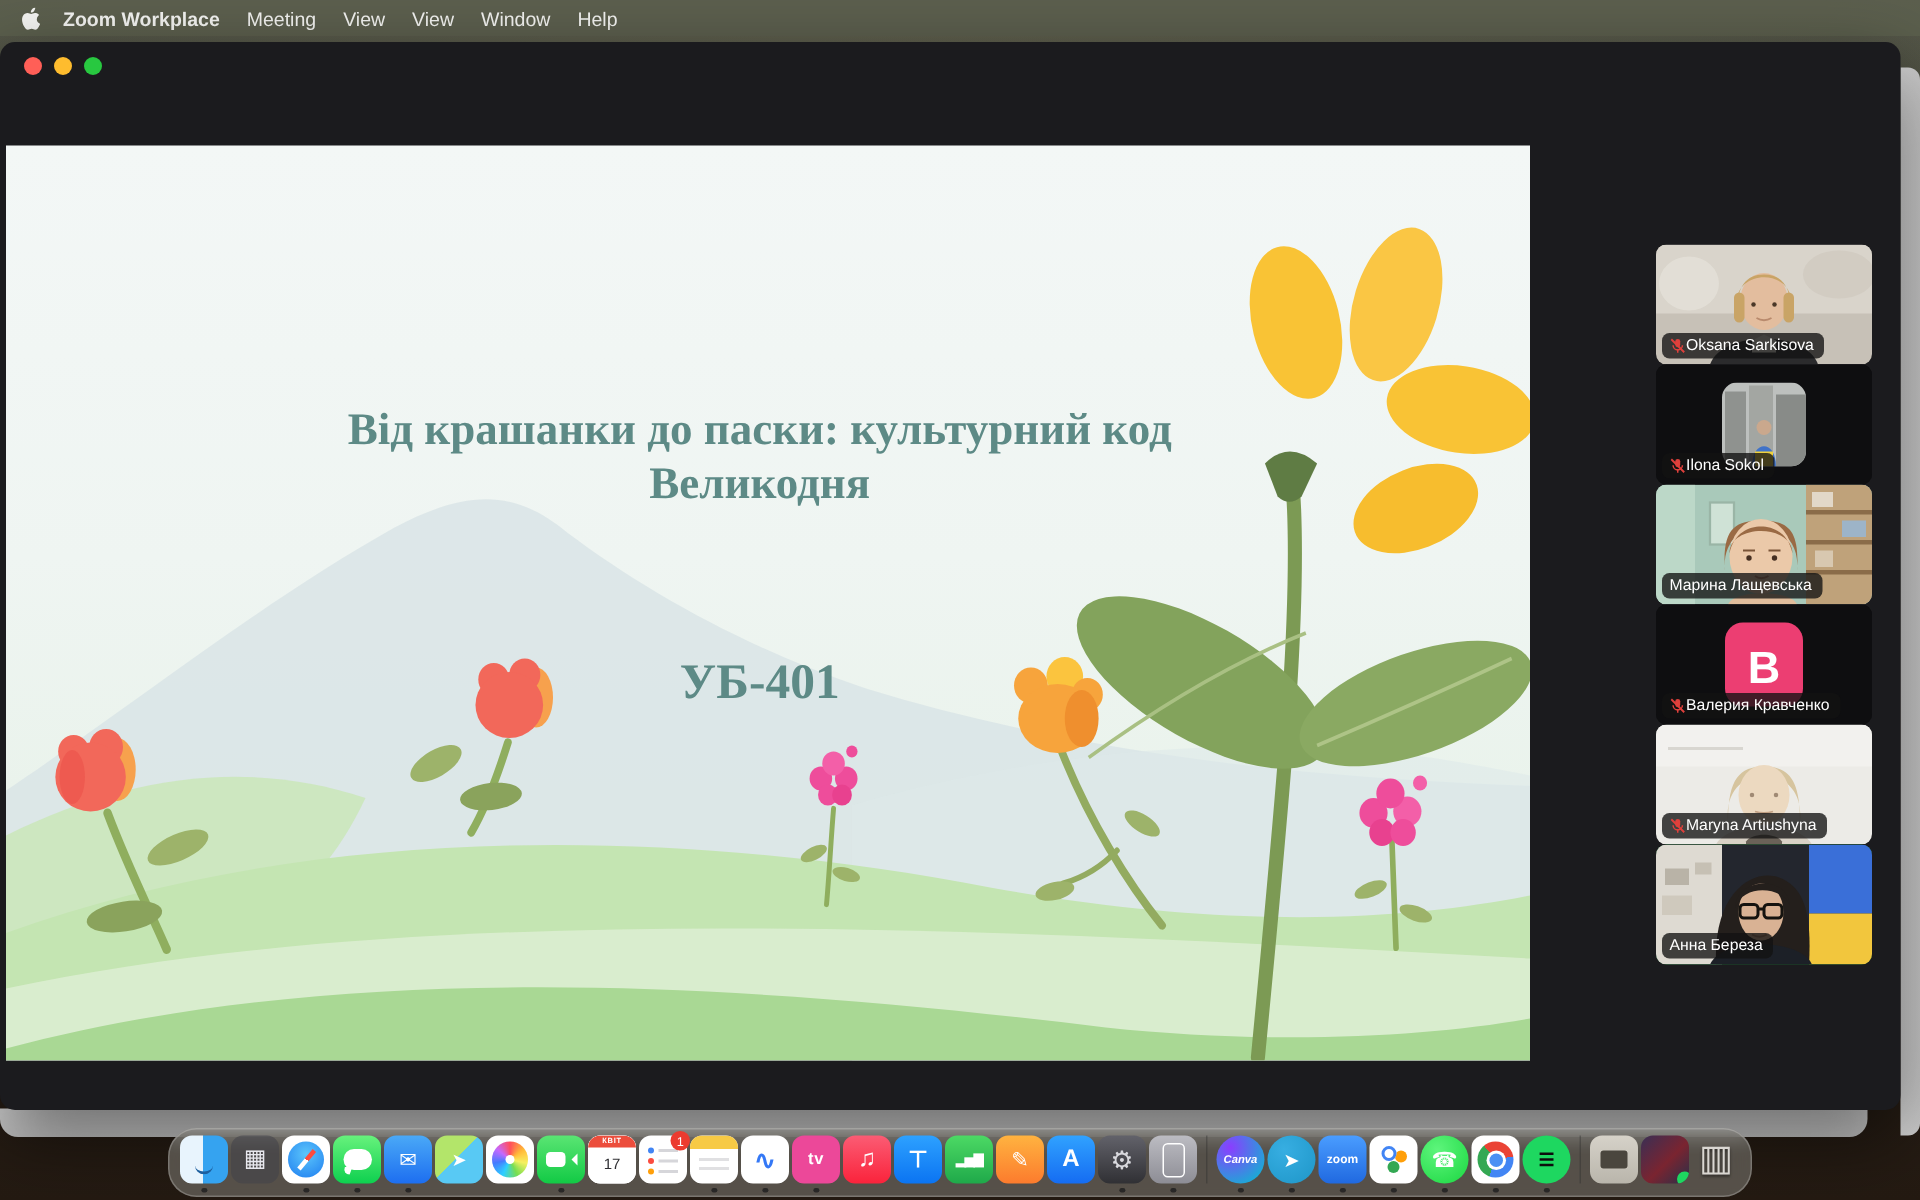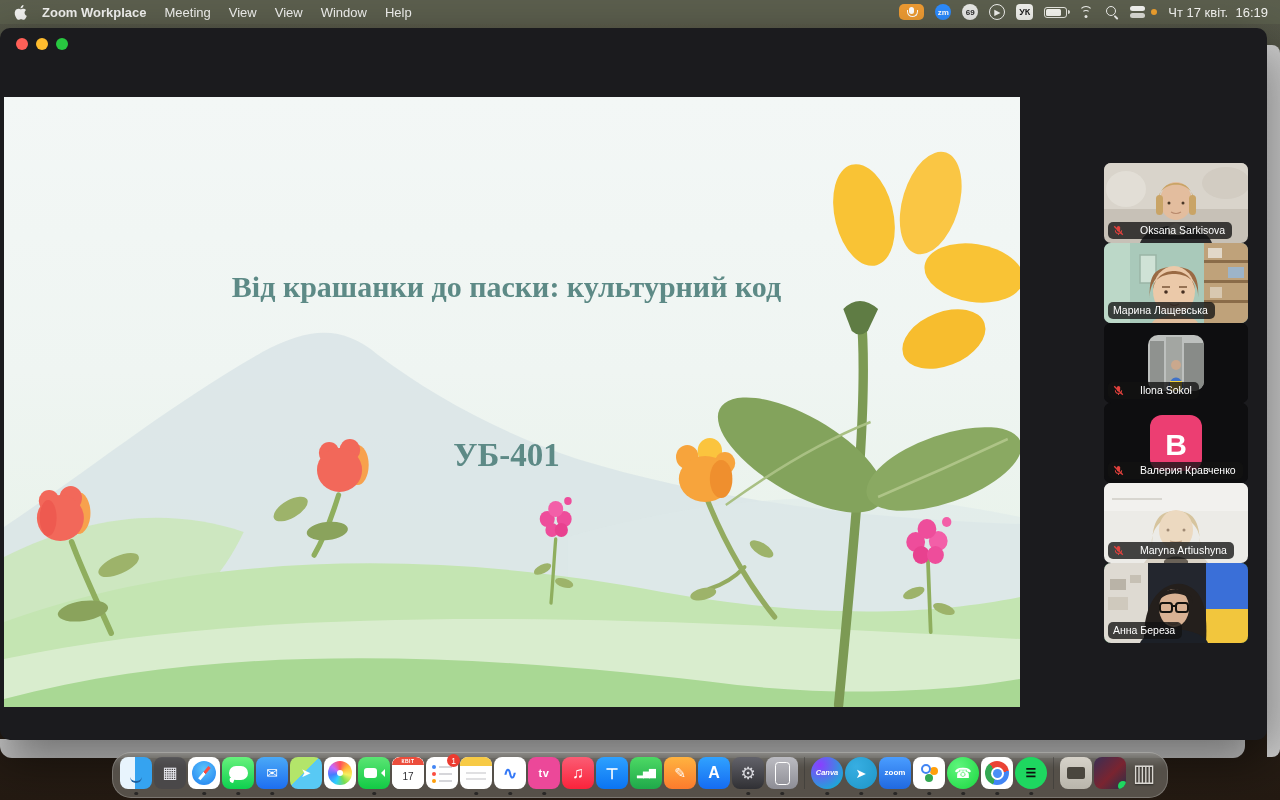--- a/index.html
+++ b/index.html
@@ -60,21 +60,21 @@
   .slide-title { position:absolute; left:180px; top:172px; width:645px; text-align:center;
     font-family:"Liberation Serif", serif; font-weight:600; font-size:30px; line-height:1.2; color:#5d8a86; }
   .slide-group { position:absolute; left:180px; top:340px; width:645px; text-align:center;
     font-family:"Liberation Serif", serif; font-weight:600; font-size:33px; color:#5d8a86; }
   
   .strip { position:absolute; left:1104px; top:135px; width:144px; }
   .tile { position:relative; width:144px; height:80px; background:#0e0e10; border-radius:7px; overflow:hidden; margin-bottom:0; }
   .tile + .tile { margin-top:0; }
   .tile.active { box-shadow:inset 0 0 0 2px #35c759; }
   .tile svg.scene { position:absolute; inset:0; width:100%; height:100%; }
-  .name-tag { position:absolute; left:4px; bottom:4px; max-width:136px; display:flex; align-items:center; gap:16px;
+  .name-tag { position:absolute; left:4px; bottom:4px; max-width:136px; display:flex; align-items:center; gap:0;
     background:rgba(18,18,18,.78); color:#fff; font-size:10.5px; padding:2px 7px 3px 5px; border-radius:5px; white-space:nowrap; }
   .name-tag svg { flex:0 0 auto; }
   
   .dock { position:absolute; left:50%; transform:translateX(-50%); bottom:2px; height:46px;
     background:rgba(160,160,152,.42); border:1px solid rgba(255,255,255,.22); border-radius:19px;
     display:flex; align-items:flex-start; gap:2px; padding:4px 7px; backdrop-filter:blur(6px); }
   .dock-item { position:relative; width:32px; height:38px; display:flex; align-items:flex-start; justify-content:center; }
   .dock-item .glyph { width:32px; height:32px; border-radius:8px; display:flex; align-items:center; justify-content:center;
     color:#fff; font-size:15px; line-height:1; overflow:hidden; }
   .run-dot { position:absolute; bottom:0; left:50%; transform:translateX(-50%); width:3.5px; height:3.5px; border-radius:50%; background:rgba(30,30,30,.8); }
@@ -148,39 +148,20 @@
     </svg>
   </span>
   <span class="appname">Zoom Workplace</span>
   <span style="display:flex;">
       <span class="menu-item">Meeting</span>
       <span class="menu-item">View</span>
       <span class="menu-item">View</span>
       <span class="menu-item">Window</span>
       <span class="menu-item">Help</span>
     </span>
-  <span class="mb-right">
-    <span class="mic-pill"></span>
-    <span class="zm-dot">zm</span>
-    <span class="badge69">69</span>
-    <span class="play-circ">▶</span>
-    <span class="inputsrc">УК</span>
-    <span class="battery"></span>
-    <span class="wifi">
-        <i></i>
-        <i></i>
-        <i></i>
-      </span>
-    <span class="loupe"></span>
-    <span class="cc-icon"></span>
-    <span class="cc-dot"></span>
-    <span class="clock">
-      <span>Чт 17 квіт.</span>&nbsp;&nbsp;<span>16:19</span>
-    </span>
-  </span>
 </div>
 
 <div class="back-strip"></div>
 <div class="back-sliver"></div>
 
 <div class="zoom-window">
   <div class="traffic">
     <span class="tl red"></span>
     <span class="tl yellow"></span>
     <span class="tl green"></span>
@@ -262,20 +243,21 @@
         <circle cx="970" cy="445" r="10" fill="#ee4d9b"></circle>
         <circle cx="994" cy="444" r="10" fill="#f35fa8"></circle>
         <circle cx="982" cy="432" r="10" fill="#ee4d9b"></circle>
         <circle cx="976" cy="458" r="9" fill="#e8418f"></circle>
         <circle cx="991" cy="458" r="9" fill="#ee4d9b"></circle>
         <circle cx="1003" cy="425" r="5" fill="#f35fa8"></circle>
       </g>
     </svg>
     <div class="slide-title">
       <span>Від крашанки до паски: культурний код</span><br>
+      <span>Великодня</span>
     </div>
     <div class="slide-group">УБ-401</div>
   </div>
 
   <div class="strip">
       <div class="tile">
   <svg class="scene" viewBox="0 0 144 80" preserveAspectRatio="none">
     <rect width="144" height="80" fill="#c7c1b7"></rect>
     <rect width="144" height="46" fill="#d9d4cb"></rect>
     <ellipse cx="22" cy="26" rx="20" ry="18" fill="#e6e2da" opacity="0.7"></ellipse>
@@ -291,20 +273,46 @@
     <path d="M67,49 Q72,52 77,49" stroke="#b98a6d" stroke-width="1.2" fill="none"></path>
   </svg>
 <div class="name-tag">
   <svg width="11" height="11" viewBox="0 0 12 12">
     <rect x="4.2" y="1" width="3.6" height="6" rx="1.8" fill="#e0403c"></rect>
     <path d="M2.6,5.6 a3.4,3.4 0 0 0 6.8,0" fill="none" stroke="#e0403c" stroke-width="1.1"></path>
     <line x1="6" y1="9" x2="6" y2="11" stroke="#e0403c" stroke-width="1.1"></line>
     <line x1="1.3" y1="1.3" x2="10.7" y2="10.7" stroke="#e0403c" stroke-width="1.4"></line>
   </svg>
 <span>Oksana Sarkisova</span>
+        </div>
+      </div>
+      <div class="tile">
+  <svg class="scene" viewBox="0 0 144 80" preserveAspectRatio="none">
+    <rect width="144" height="80" fill="#0e0e10"></rect>
+    <clipPath id="clip-ap">
+            <rect x="44" y="12" width="56" height="56" rx="10"></rect>
+          </clipPath>
+    <g clip-path="url(#clip-ap)">
+      <rect x="44" y="12" width="56" height="56" fill="#bdc0be"></rect>
+      <rect x="46" y="18" width="14" height="50" fill="#8f928f"></rect>
+      <rect x="62" y="14" width="16" height="54" fill="#a3a6a2"></rect>
+      <rect x="80" y="20" width="20" height="48" fill="#888b88"></rect>
+      <ellipse cx="72" cy="42" rx="5" ry="5" fill="#caa88d"></ellipse>
+      <path d="M64,68 C64,50 80,50 80,68 Z" fill="#3f72c8"></path>
+      <rect x="66" y="58" width="12" height="10" fill="#f0d23c"></rect>
+    </g>
+  </svg>
+<div class="name-tag">
+  <svg width="11" height="11" viewBox="0 0 12 12">
+    <rect x="4.2" y="1" width="3.6" height="6" rx="1.8" fill="#e0403c"></rect>
+    <path d="M2.6,5.6 a3.4,3.4 0 0 0 6.8,0" fill="none" stroke="#e0403c" stroke-width="1.1"></path>
+    <line x1="6" y1="9" x2="6" y2="11" stroke="#e0403c" stroke-width="1.1"></line>
+    <line x1="1.3" y1="1.3" x2="10.7" y2="10.7" stroke="#e0403c" stroke-width="1.4"></line>
+  </svg>
+<span>Ilona Sokol</span>
         </div>
       </div>
       <div class="tile">
   <svg class="scene" viewBox="0 0 144 80" preserveAspectRatio="none">
     <rect width="144" height="80" fill="#a9c9ba"></rect>
     <rect width="26" height="80" fill="#bcd8c8"></rect>
     <rect x="36" y="12" width="16" height="28" fill="#cfe2d6" stroke="#9ab5a6" stroke-width="1.5"></rect>
     <rect x="100" width="44" height="80" fill="#bfa27a"></rect>
     <rect x="100" y="17" width="44" height="3" fill="#8a6c49"></rect>
     <rect x="100" y="37" width="44" height="3" fill="#8a6c49"></rect>
@@ -322,46 +330,20 @@
     <path d="M66,61 Q70,64 75,61" stroke="#b97f63" stroke-width="1.3" fill="none"></path>
     <path d="M48,80 C52,70 90,70 94,80 Z" fill="#e0bd9c"></path>
   </svg>
 <div class="name-tag">
           <span>Марина Лащевська</span>
         </div>
       </div>
       <div class="tile">
   <svg class="scene" viewBox="0 0 144 80" preserveAspectRatio="none">
     <rect width="144" height="80" fill="#0e0e10"></rect>
-    <clipPath id="clip-ap">
-            <rect x="44" y="12" width="56" height="56" rx="10"></rect>
-          </clipPath>
-    <g clip-path="url(#clip-ap)">
-      <rect x="44" y="12" width="56" height="56" fill="#bdc0be"></rect>
-      <rect x="46" y="18" width="14" height="50" fill="#8f928f"></rect>
-      <rect x="62" y="14" width="16" height="54" fill="#a3a6a2"></rect>
-      <rect x="80" y="20" width="20" height="48" fill="#888b88"></rect>
-      <ellipse cx="72" cy="42" rx="5" ry="5" fill="#caa88d"></ellipse>
-      <path d="M64,68 C64,50 80,50 80,68 Z" fill="#3f72c8"></path>
-      <rect x="66" y="58" width="12" height="10" fill="#f0d23c"></rect>
-    </g>
-  </svg>
-<div class="name-tag">
-  <svg width="11" height="11" viewBox="0 0 12 12">
-    <rect x="4.2" y="1" width="3.6" height="6" rx="1.8" fill="#e0403c"></rect>
-    <path d="M2.6,5.6 a3.4,3.4 0 0 0 6.8,0" fill="none" stroke="#e0403c" stroke-width="1.1"></path>
-    <line x1="6" y1="9" x2="6" y2="11" stroke="#e0403c" stroke-width="1.1"></line>
-    <line x1="1.3" y1="1.3" x2="10.7" y2="10.7" stroke="#e0403c" stroke-width="1.4"></line>
-  </svg>
-<span>Ilona Sokol</span>
-        </div>
-      </div>
-      <div class="tile">
-  <svg class="scene" viewBox="0 0 144 80" preserveAspectRatio="none">
-    <rect width="144" height="80" fill="#0e0e10"></rect>
     <rect class="letter-box" x="46" y="12" width="52" height="56" rx="12" fill="#ec3e72"></rect>
     <text class="letter" x="72" y="52" text-anchor="middle" font-size="30" font-weight="bold" fill="#ffffff" font-family="Liberation Sans, sans-serif">B</text>
   </svg>
 <div class="name-tag">
   <svg width="11" height="11" viewBox="0 0 12 12">
     <rect x="4.2" y="1" width="3.6" height="6" rx="1.8" fill="#e0403c"></rect>
     <path d="M2.6,5.6 a3.4,3.4 0 0 0 6.8,0" fill="none" stroke="#e0403c" stroke-width="1.1"></path>
     <line x1="6" y1="9" x2="6" y2="11" stroke="#e0403c" stroke-width="1.1"></line>
     <line x1="1.3" y1="1.3" x2="10.7" y2="10.7" stroke="#e0403c" stroke-width="1.4"></line>
   </svg>

